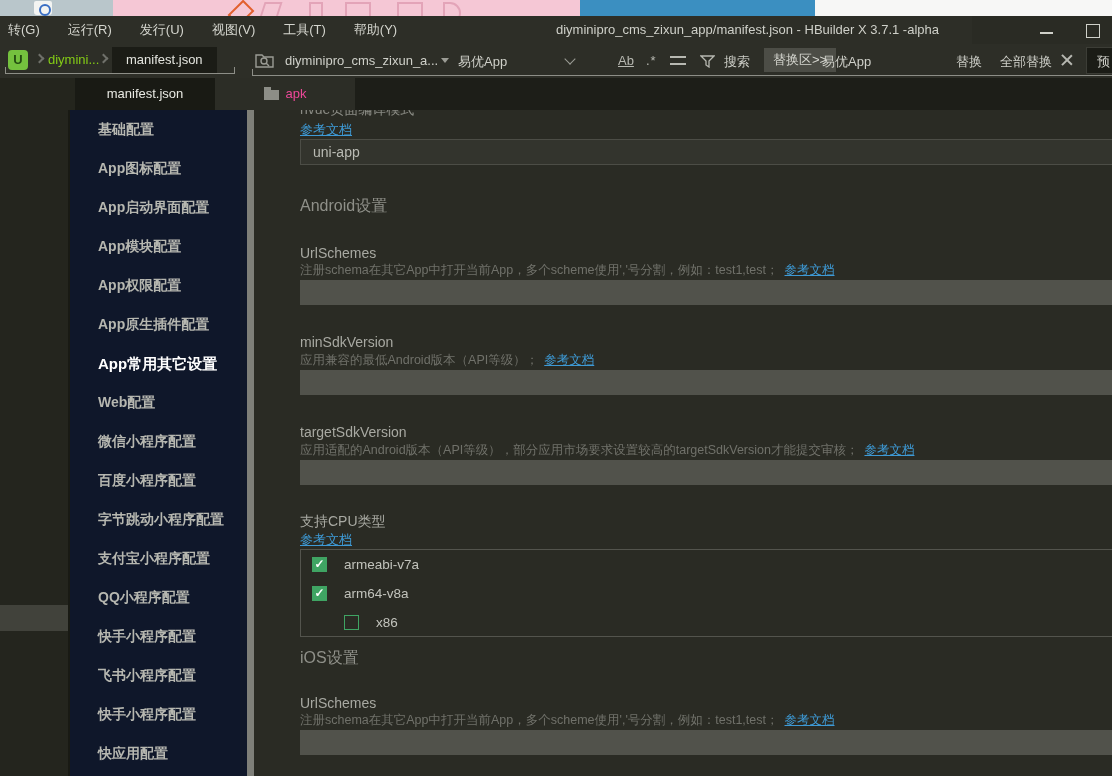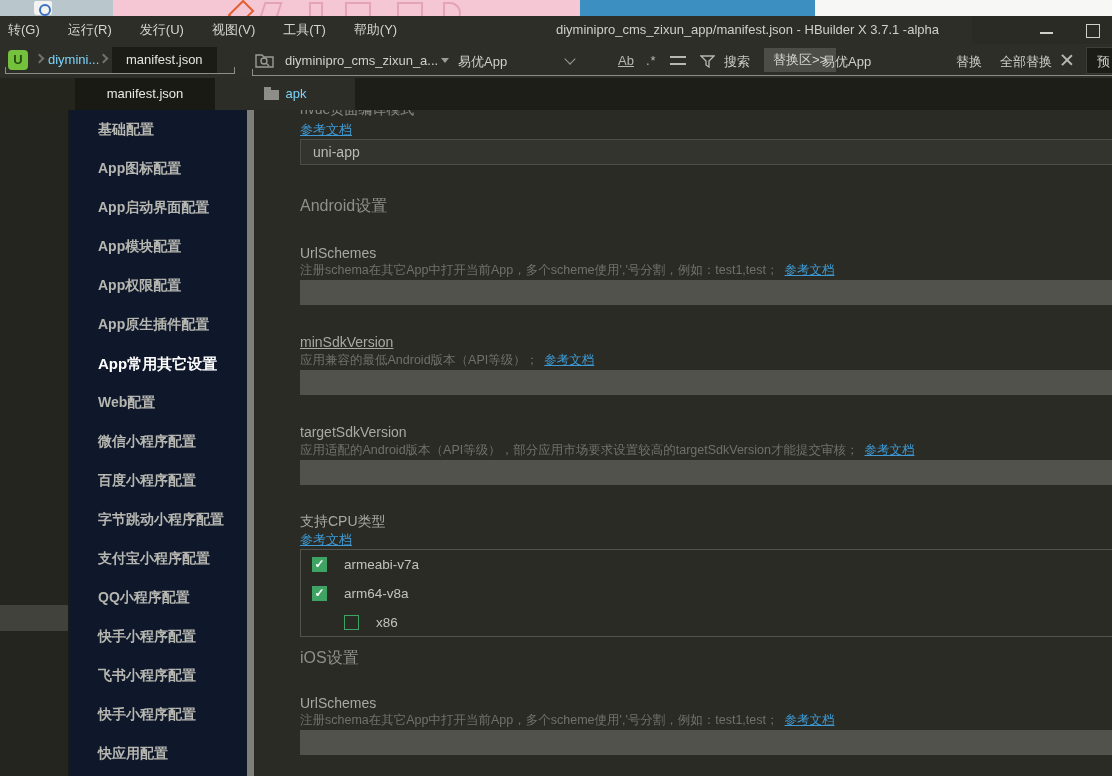--- a/index.html
+++ b/index.html
@@ -39,21 +39,21 @@
 
   
   .toolbar { position:absolute; left:0; top:44px; width:1112px; height:34px; background:#2d2e27; }
   .uni-icon { position:absolute; left:8px; top:6px; width:20px; height:20px; background:#74c13e;
     border-radius:4px; }
   .uni-icon::after { content:'U'; position:absolute; left:0; top:0; width:20px; height:20px;
     text-align:center; line-height:20px; color:#244d12; font-weight:bold; font-size:13px; }
   .crumb-sep { position:absolute; top:11px; width:7px; height:7px; border-right:2px solid #6f706a;
     border-top:2px solid #6f706a; transform:rotate(45deg); }
   .sep1 { left:36px; } .sep2 { left:100px; }
-  .crumb-proj { position:absolute; left:48px; top:8px; color:#7dd3fc; font-size:13px; }
+  .crumb-proj { position:absolute; left:48px; top:8px; color:#84cc16; font-size:13px; }
   .crumb-file { position:absolute; left:112px; top:3px; height:26px; line-height:26px;
     padding:0 14px; background:#1b1c16; color:#e4e5df; font-size:13px; }
   .crumb-underline { position:absolute; left:5px; top:23px; width:230px; height:7px;
     border-bottom:1px solid #8d8e87; border-left:1px solid #8d8e87; border-right:1px solid #8d8e87; }
   .search-underline { position:absolute; left:252px; top:25px; width:860px; height:7px;
     border-bottom:1px solid #8d8e87; border-left:1px solid #8d8e87; }
   .fsearch-icon { position:absolute; left:255px; top:8px; }
   .scope-text { position:absolute; left:285px; top:9px; color:#cfd0c9; font-size:13px; width:152px;
     overflow:hidden; white-space:nowrap; }
   .dd-arrow { position:absolute; left:441px; top:14px; width:0; height:0;
@@ -78,21 +78,21 @@
     height:14px; background:#b7b8b1; }
   .ic-close::before { transform:rotate(45deg); } .ic-close::after { transform:rotate(-45deg); }
   .btn-preview { position:absolute; left:1086px; top:3px; width:44px; height:27px; line-height:27px;
     background:#1b1c16; border:1px solid #3c3d36; color:#cfd0c9; font-size:13px; padding-left:10px; }
 
   
   .tabbar { position:absolute; left:0; top:78px; width:1112px; height:32px; background:#1d1e18; }
   .tab-leftgap { position:absolute; left:0; top:0; width:75px; height:32px; background:#24251d; }
   .tab { position:absolute; top:0; height:32px; line-height:32px; text-align:center; font-size:13px; }
   .tab-active { left:75px; width:140px; background:#191a14; color:#e8e9e3; }
-  .tab-idle { left:215px; width:140px; background:#2c2d26; color:#7dd3fc; }
+  .tab-idle { left:215px; width:140px; background:#2c2d26; color:#ec4899; }
   .folder-ic { display:inline-block; position:relative; width:15px; height:10px; background:#8d8e87;
     margin-right:7px; vertical-align:middle; }
   .folder-ic::before { content:''; position:absolute; left:0; top:-3px; width:7px; height:3px; background:#8d8e87; }
 
   
   .left-strip { position:absolute; left:0; top:110px; width:68px; height:666px; background:#24251e; }
   .left-sel-band { position:absolute; left:0; top:495px; width:68px; height:26px; background:#41423b; }
   .v-divider { position:absolute; left:68px; top:110px; width:2px; height:666px; background:#191a14; }
   .sidebar { position:absolute; left:70px; top:110px; width:177px; height:666px; background:#0f172a; }
   .side-item { height:39px; line-height:39px; padding-left:28px; color:#b6b7b0; font-size:14px;
@@ -110,21 +110,21 @@
     border:1px solid #4c4d46; color:#b9bab3; font-size:14px; line-height:24px; padding-left:12px; }
   .field-compile { top:29px; }
   .heading { color:#8f9089; font-size:16px; font-weight:normal; }
   .h-android { top:86px; } .h-ios { top:538px; }
   .sec-label { color:#a8a9a2; font-size:14px; }
   .sec-desc { color:#70716a; font-size:12.5px; white-space:nowrap; }
   .sec-desc .ref-link { font-size:12.5px; margin-left:6px; }
   .sec-input { position:absolute; left:40px; right:0; height:25px; background:#51524b;
     border:none; outline:none; color:#d0d1ca; font-size:13px; padding:0 8px; }
   .s0-label { top:135px; } .s0-desc { top:152px; } .s0-input { top:170px; }
-  .s1-label { top:224px;text-decoration:underline; } .s1-desc { top:242px; } .s1-input { top:260px; }
+  .s1-label { top:224px; } .s1-desc { top:242px; } .s1-input { top:260px; }
   .s2-label { top:314px; } .s2-desc { top:332px; } .s2-input { top:350px; }
   .cpu-label { top:403px; } .cpu-link { top:421px; }
   .cpu-box { position:absolute; left:40px; right:-2px; top:439px; height:88px; border:1px solid #53544d; }
   .cpu-row { position:absolute; left:11px; display:flex; align-items:center; }
   .row0 { top:7px; } .row1 { top:36px;align-items:flex-end; } .row2 { top:65px;margin-left:32px; }
   .checkbox { width:15px; height:15px; border:1.5px solid #3fa463; position:relative; }
   .checkbox.checked { background:#3fa463; }
   .checkbox.checked::after { content:'✓'; position:absolute; left:1.5px; top:-1px; color:#ffffff;
     font-size:12px; font-weight:bold; }
   .cpu-row .opt-label { margin-left:17px; color:#c2c3bc; font-size:13.5px; }

